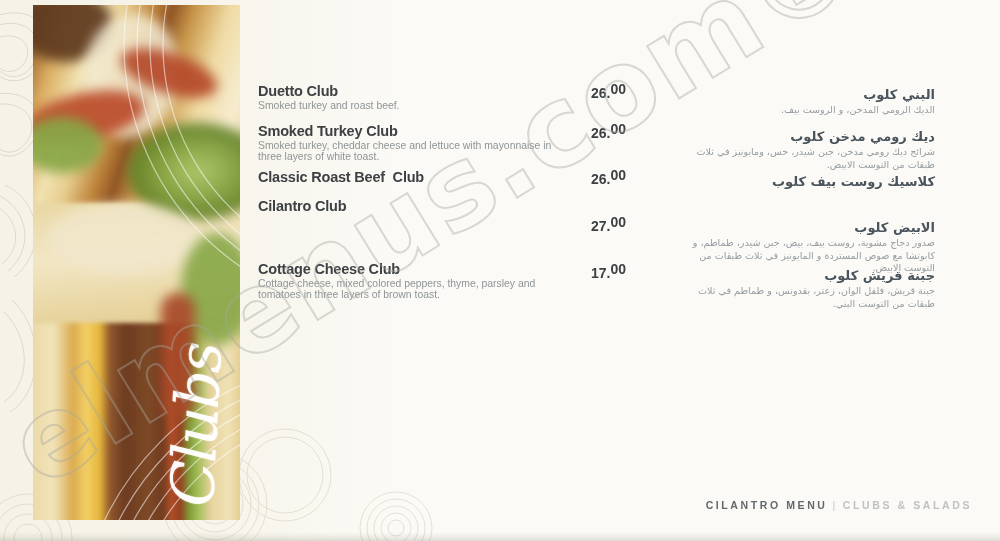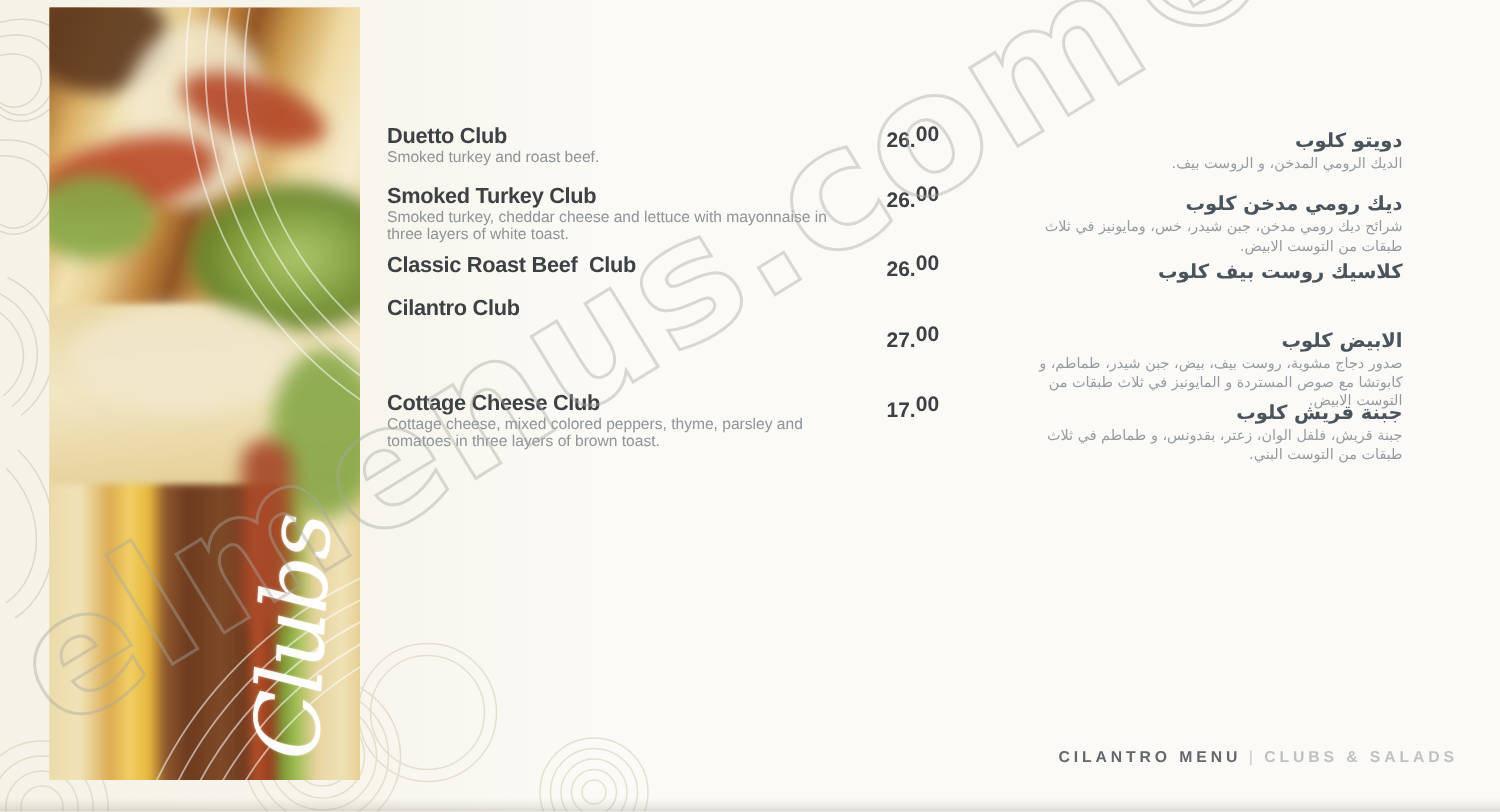--- a/index.html
+++ b/index.html
@@ -150,21 +150,21 @@
     <p class="en-desc">Cottage cheese, mixed colored peppers, thyme, parsley and tomatoes in three layers of brown toast.</p>
   </section>
 
   <div class="price" style="top:85px"><span>26.</span><span class="minor">00</span></div>
   <div class="price" style="top:125px"><span>26.</span><span class="minor">00</span></div>
   <div class="price" style="top:171px"><span>26.</span><span class="minor">00</span></div>
   <div class="price" style="top:218px"><span>27.</span><span class="minor">00</span></div>
   <div class="price" style="top:265px"><span>17.</span><span class="minor">00</span></div>
 
   <section class="ar-item" style="top:87px">
-    <h3 class="ar-name">دويتو كلوب</h3>
+    <h3 class="ar-name">البني كلوب</h3>
     <p class="ar-desc">الديك الرومي المدخن، و الروست بيف.</p>
   </section>
   <section class="ar-item" style="top:129px">
     <h3 class="ar-name">ديك رومي مدخن كلوب</h3>
     <p class="ar-desc">شرائح ديك رومي مدخن، جبن شيدر، خس، ومايونيز في ثلاث طبقات من التوست الابيض.</p>
   </section>
   <section class="ar-item" style="top:174px">
     <h3 class="ar-name">كلاسيك روست بيف كلوب</h3>
   </section>
   <section class="ar-item" style="top:220px">

